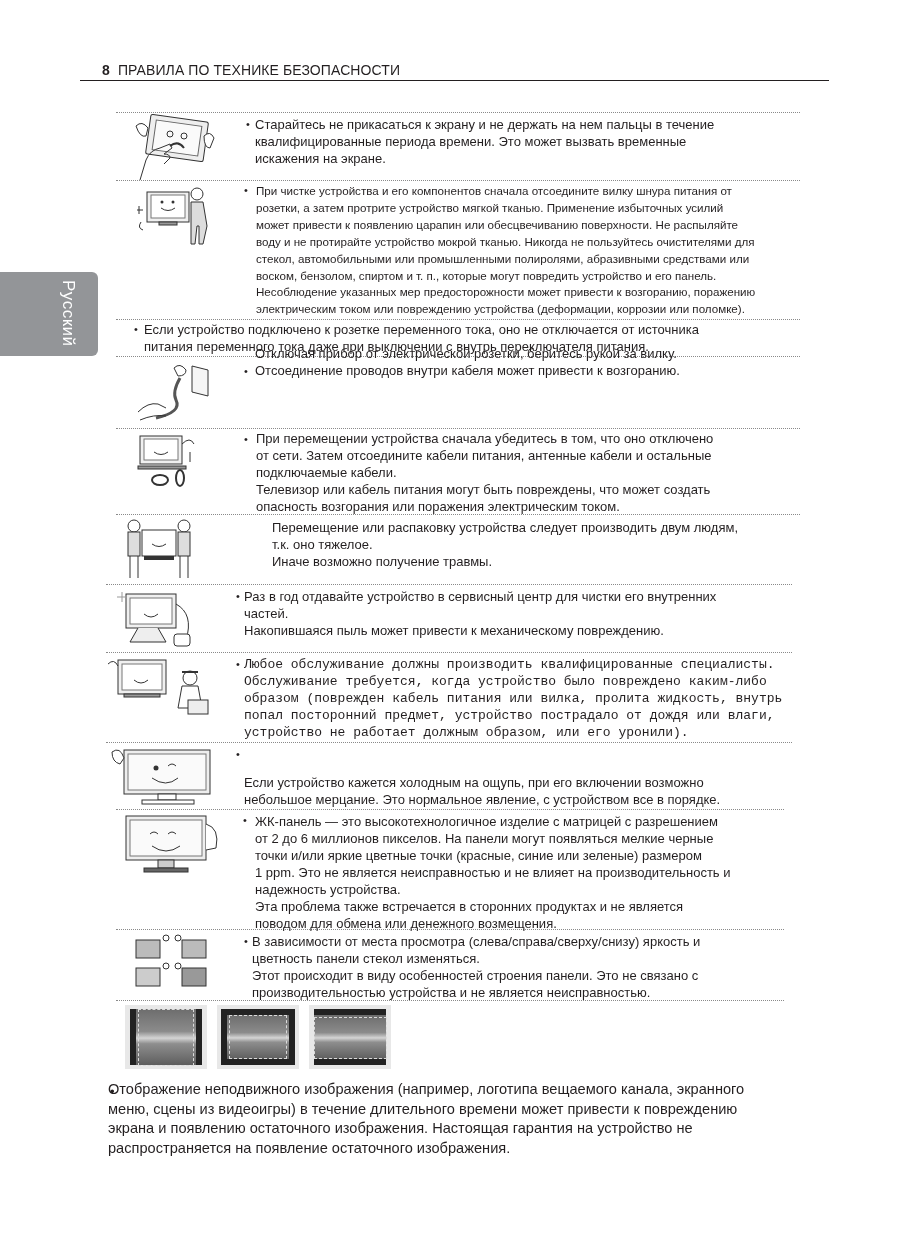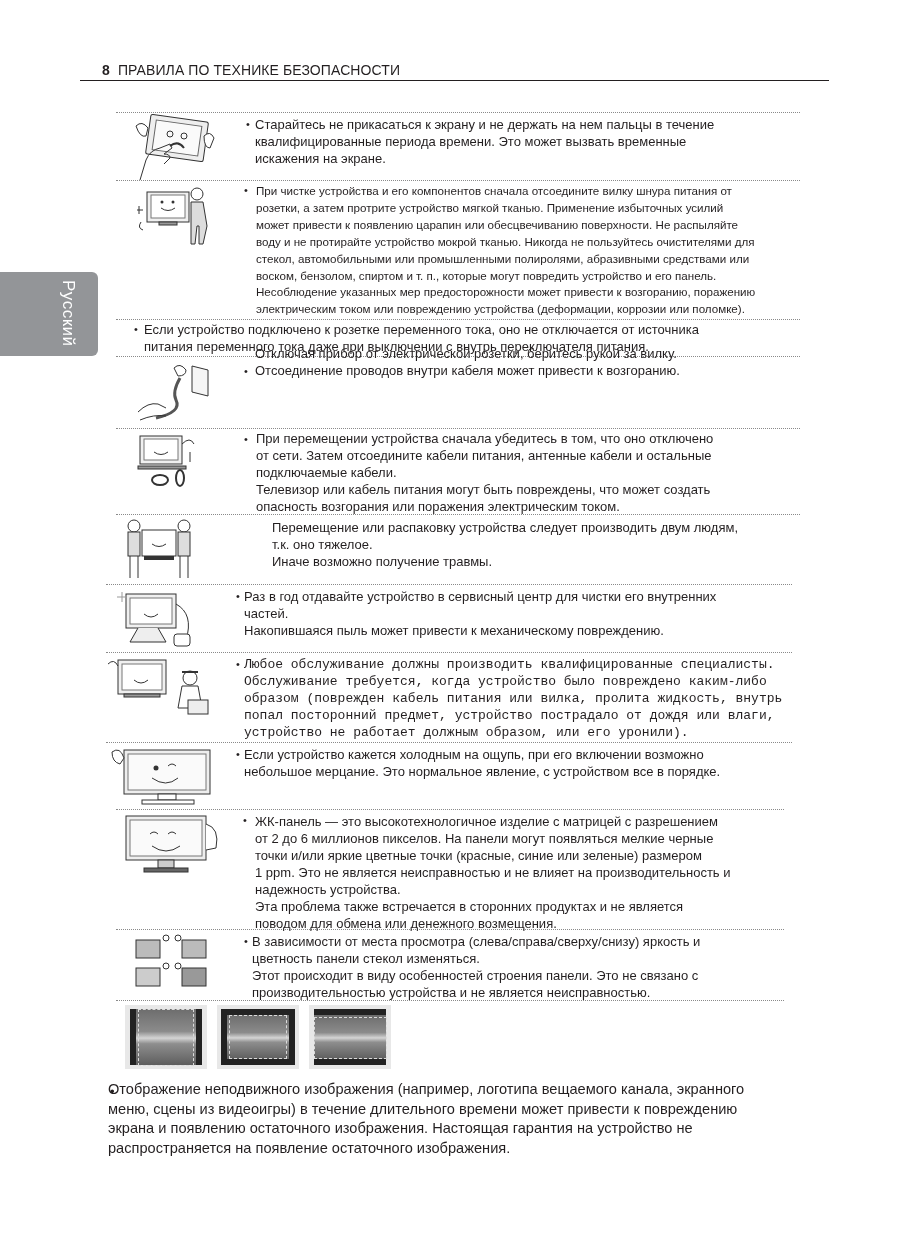--- a/index.html
+++ b/index.html
@@ -163,21 +163,21 @@
   <rect x="16" y="4" width="86" height="44" fill="#eee" stroke="#333"></rect>
   <rect x="20" y="8" width="78" height="36" fill="#fafafa" stroke="#777"></rect>
   <path d="M44 32 q14 10 26 0" fill="none" stroke="#333"></path>
   <circle cx="48" cy="22" r="2.5" fill="#333"></circle>
     <path d="M60 20 q4 -4 8 0" fill="none" stroke="#333"></path>
   <rect x="50" y="48" width="18" height="6" fill="#fff" stroke="#333"></rect>
   <rect x="34" y="54" width="52" height="4" fill="#fff" stroke="#333"></rect>
   <path d="M4 6 q8 -6 12 6 l-4 6 q-8 -2 -8 -12z" fill="#fff" stroke="#333"></path>
 </svg>
 <span class="bullet" style="left:236px;top:748px;">•</span>
-<div class="txt" style="left:244px;top:746px;">Если устройство кажется холодным на ощупь, при его включении возможно
+<div class="txt" style="left:244px;top:774px;">Если устройство кажется холодным на ощупь, при его включении возможно
 небольшое мерцание. Это нормальное явление, с устройством все в порядке.</div>
 
 <svg class="ill" style="left:124px;top:814px" width="96" height="62" viewBox="0 0 96 62">
   <rect x="2" y="2" width="80" height="44" fill="#eee" stroke="#333"></rect>
   <rect x="6" y="6" width="72" height="36" fill="#fafafa" stroke="#777"></rect>
   <path d="M28 32 q14 10 28 0" fill="none" stroke="#333"></path>
   <path d="M26 20 q4 -4 8 0 M44 20 q4 -4 8 0" fill="none" stroke="#333"></path>
   <rect x="34" y="46" width="16" height="8" fill="#ccc" stroke="#333"></rect>
   <rect x="20" y="54" width="44" height="4" fill="#666" stroke="#333"></rect>
   <path d="M82 10 q14 4 10 24 l-10 2" fill="#fff" stroke="#333"></path>

